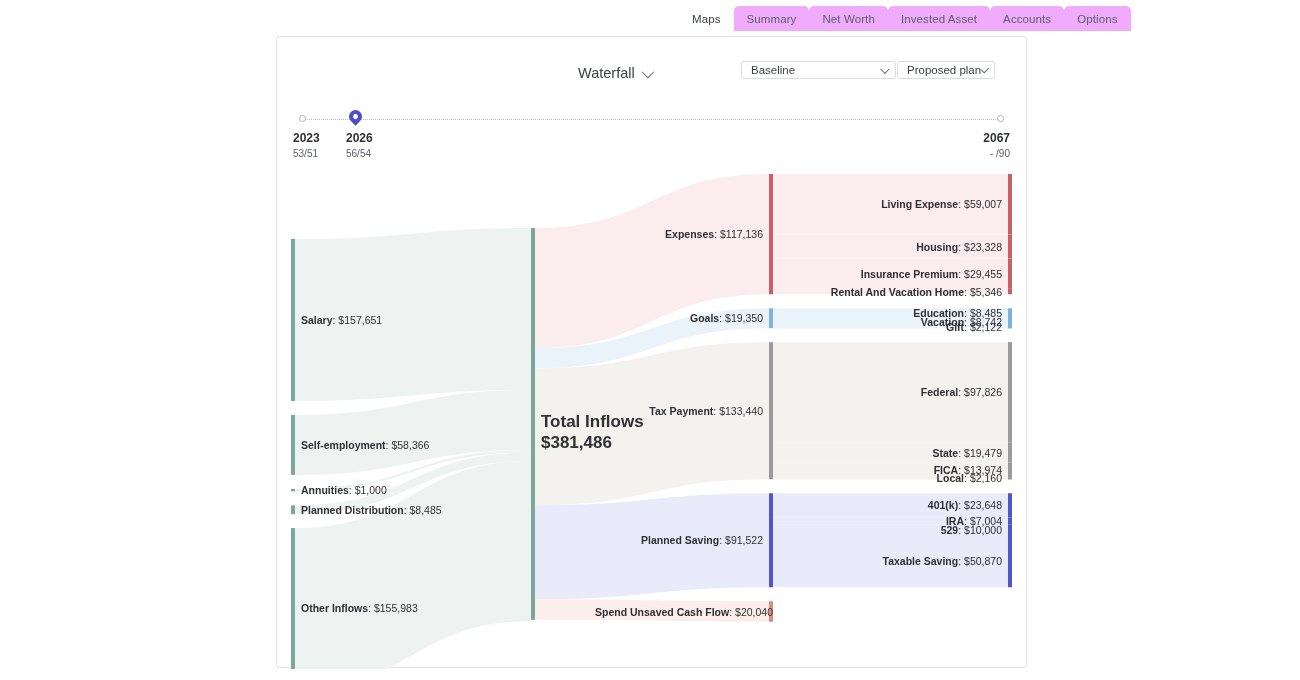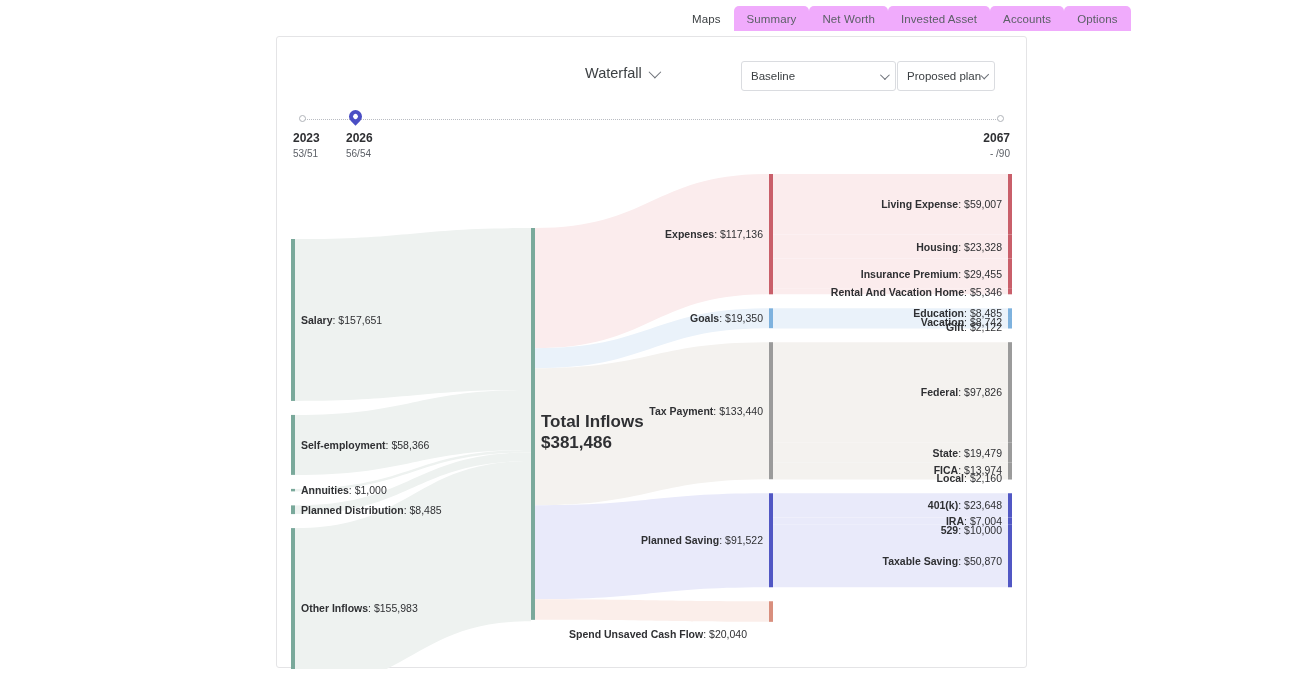--- a/index.html
+++ b/index.html
@@ -42,34 +42,34 @@
     border: 1px solid #e4e4e6;
     border-radius: 3px;
   }
 
   
   .controls {
     position: absolute; left: 0; top: 24px; width: 100%;
     height: 32px;
   }
   .chart-type {
-    position: absolute; left: 308px; top: 4px;
+    position: absolute; left: 301px; top: 4px;
     display: flex; align-items: center; gap: 7px;
     cursor: pointer;
   }
   .chart-type .label { font-size: 14.5px; color: #3c4043; }
   .chev {
     width: 9px; height: 9px;
     border-right: 1.4px solid #6b6f76;
     border-bottom: 1.4px solid #6b6f76;
     transform: rotate(45deg) translateY(-2px);
   }
   .select {
     position: absolute; top: 0;
-    height: 30px;
+    height: 18px;
     border: 1px solid #dadce0;
     border-radius: 3px;
     background: #fff;
     display: flex; align-items: center;
     padding: 0 8px 0 9px;
     cursor: pointer;
   }
   .select .val { font-size: 11.5px; color: #3c4043; flex: 1; white-space: nowrap; }
   .select .chev { width: 7px; height: 7px; border-width: 1.2px; }
   #sel-scenario { left: 464px; width: 155px; }
@@ -245,21 +245,21 @@
         <div class="node-label" style="top: 277.965px; left: 24px;"><span class="nm">Salary</span><span class="amt">: $157,651</span></div>
         <div class="node-label" style="top: 402.905px; left: 24px;"><span class="nm">Self-employment</span><span class="amt">: $58,366</span></div>
         <div class="node-label" style="top: 448.13px; left: 24px;"><span class="nm">Annuities</span><span class="amt">: $1,000</span></div>
         <div class="node-label" style="top: 467.738px; left: 24px;"><span class="nm">Planned Distribution</span><span class="amt">: $8,485</span></div>
         <div class="node-label" style="top: 566.204px; left: 24px;"><span class="nm">Other Inflows</span><span class="amt">: $155,983</span></div>
         <div class="node-label big" style="top: 375.92px; left: 264px;"><span class="nm">Total Inflows</span><span class="amt">$381,486</span></div>
         <div class="node-label" style="top: 192.158px; right: 265px; text-align: right;"><span class="nm">Expenses</span><span class="amt">: $117,136</span></div>
         <div class="node-label" style="top: 276.253px; right: 265px; text-align: right;"><span class="nm">Goals</span><span class="amt">: $19,350</span></div>
         <div class="node-label" style="top: 368.721px; right: 265px; text-align: right;"><span class="nm">Tax Payment</span><span class="amt">: $133,440</span></div>
         <div class="node-label" style="top: 498.255px; right: 265px; text-align: right;"><span class="nm">Planned Saving</span><span class="amt">: $91,522</span></div>
-        <div class="node-label" style="top: 569.55px; right: 281px;  margin-top: 22px;"><span class="nm">Spend Unsaved Cash Flow</span><span class="amt">: $20,040</span></div>
+        <div class="node-label" style="top: 569.55px; right: 255px; "><span class="nm">Spend Unsaved Cash Flow</span><span class="amt">: $20,040</span></div>
         <div class="node-label" style="top: 162.304px; right: 26px; text-align: right;"><span class="nm">Living Expense</span><span class="amt">: $59,007</span></div>
         <div class="node-label" style="top: 204.589px; right: 26px; text-align: right;"><span class="nm">Housing</span><span class="amt">: $23,328</span></div>
         <div class="node-label" style="top: 231.697px; right: 26px; text-align: right;"><span class="nm">Insurance Premium</span><span class="amt">: $29,455</span></div>
         <div class="node-label" style="top: 249.57px; right: 26px; text-align: right;"><span class="nm">Rental And Vacation Home</span><span class="amt">: $5,346</span></div>
         <div class="node-label" style="top: 270.673px; right: 26px; text-align: right;"><span class="nm">Education</span><span class="amt">: $8,485</span></div>
         <div class="node-label" style="top: 279.521px; right: 26px; text-align: right;"><span class="nm">Vacation</span><span class="amt">: $8,742</span></div>
         <div class="node-label" style="top: 285.261px; right: 26px; text-align: right;"><span class="nm">Gift</span><span class="amt">: $2,122</span></div>
         <div class="node-label" style="top: 350.431px; right: 26px; text-align: right;"><span class="nm">Federal</span><span class="amt">: $97,826</span></div>
         <div class="node-label" style="top: 410.676px; right: 26px; text-align: right;"><span class="nm">State</span><span class="amt">: $19,479</span></div>
         <div class="node-label" style="top: 427.857px; right: 26px; text-align: right;"><span class="nm">FICA</span><span class="amt">: $13,974</span></div>

